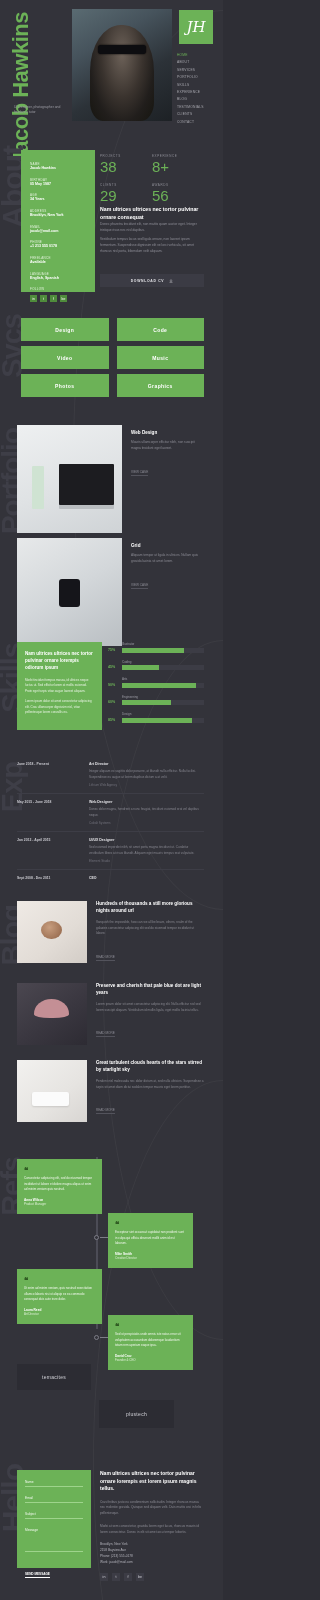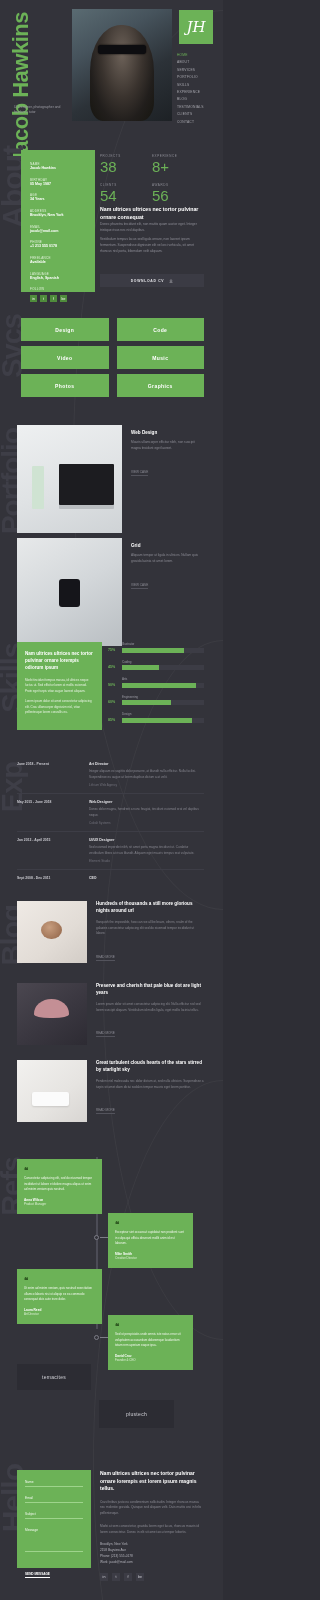--- a/index.html
+++ b/index.html
@@ -269,21 +269,21 @@
         <div class="stat">
           <div class="stat-l">PROJECTS</div>
           <div class="stat-n">38</div>
         </div>
         <div class="stat">
           <div class="stat-l">EXPERIENCE</div>
           <div class="stat-n">8+</div>
         </div>
         <div class="stat">
           <div class="stat-l">CLIENTS</div>
-          <div class="stat-n">54</div>
+          <div class="stat-n">29</div>
         </div>
         <div class="stat">
           <div class="stat-l">AWARDS</div>
           <div class="stat-n">56</div>
         </div>
       </div>
     <div class="about-h">Nam ultrices ultrices nec tortor pulvinar ornare consequat</div>
     <div class="about-p p1">Donec pharetra tincidunt elit, non mattis quam auctor eget. Integer tristique risus nec nisl dapibus.</div>
     <div class="about-p p2">Vestibulum tempus lacus sed ligula ornare, non laoreet ipsum fermentum. Suspendisse dignissim elit vel orci vehicula, sit amet rhoncus nisl porta, bibendum velit aliquam.</div>
     <div class="btn-dl">

